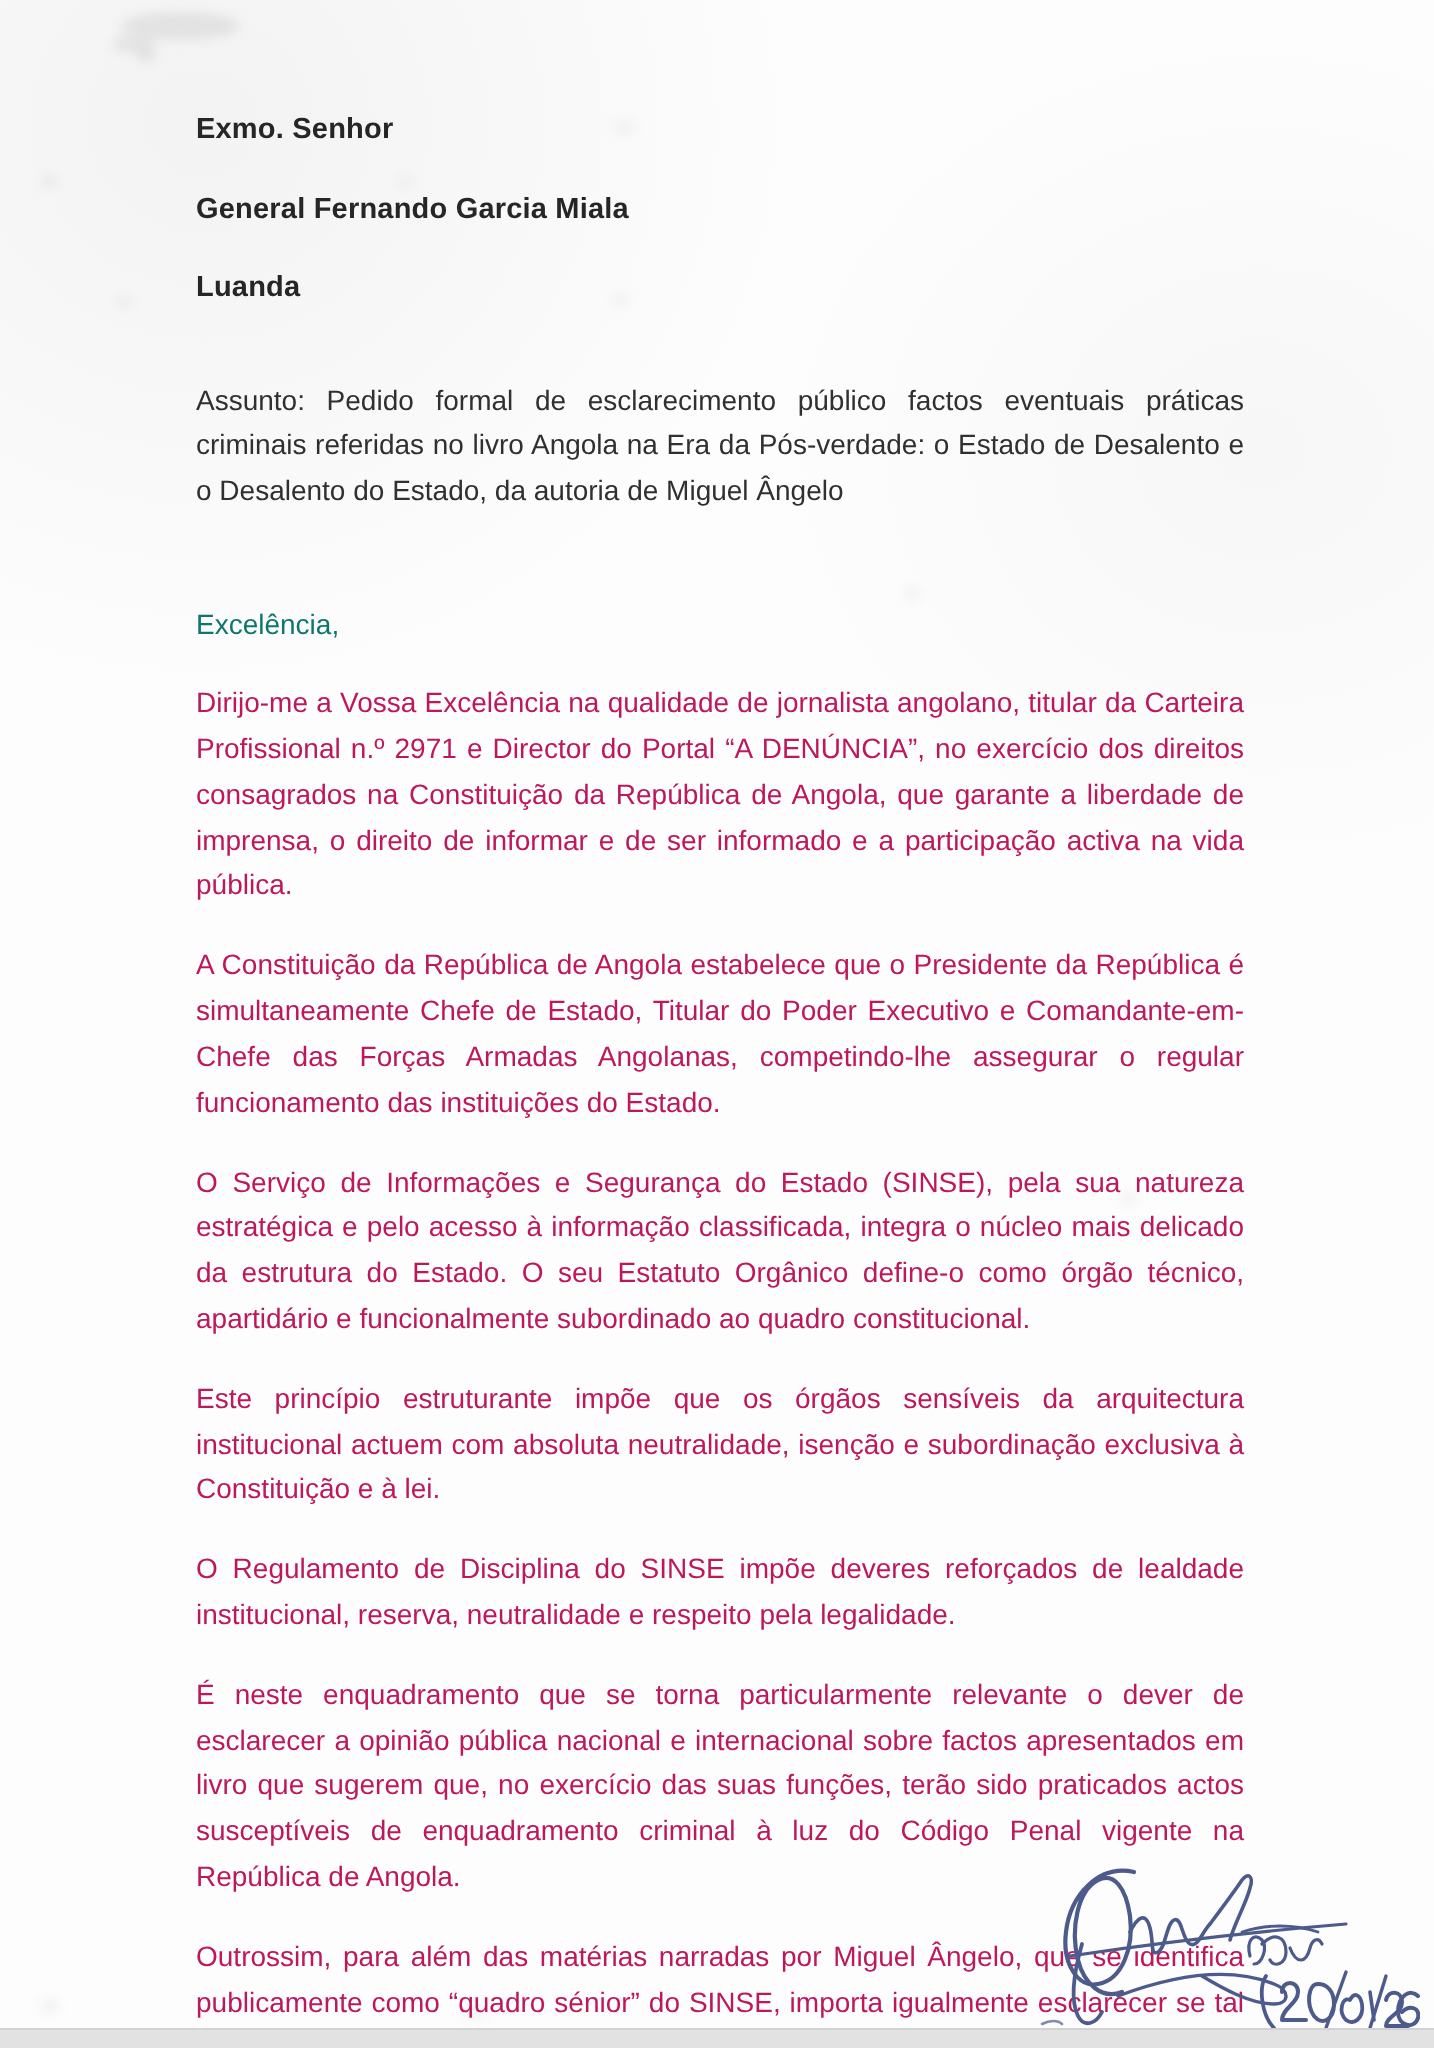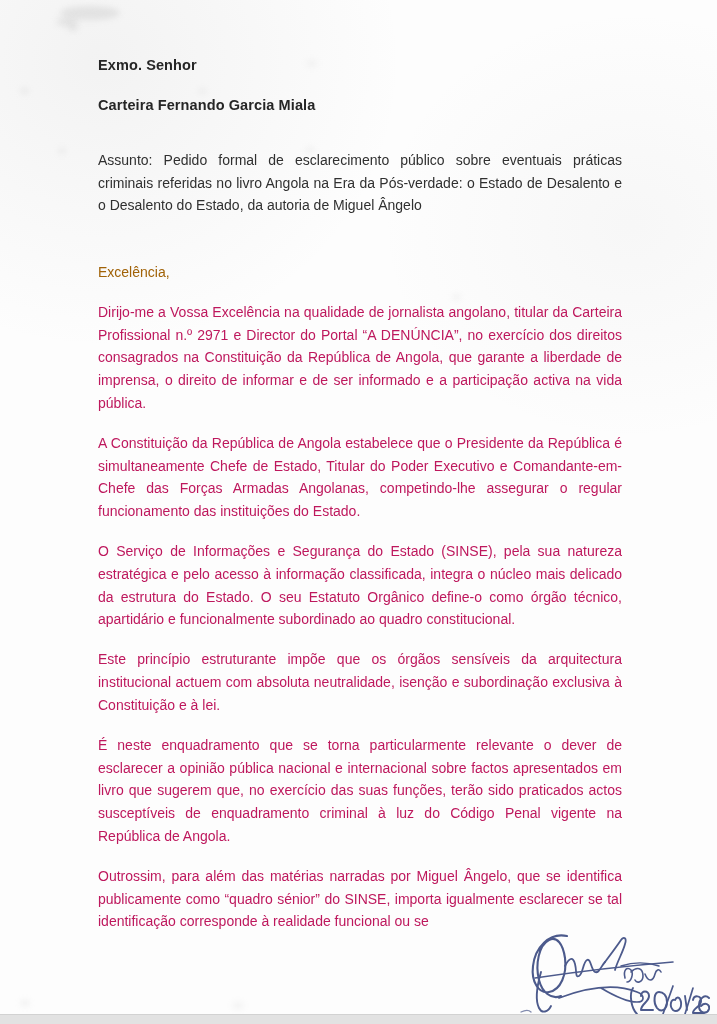--- a/index.html
+++ b/index.html
@@ -69,21 +69,21 @@
     line-height: 1.62;
     text-align: justify;
     text-justify: inter-word;
     color: #303030;
   }
 
   .salutation {
     margin-top: 44px;
     font-size: 14px;
     line-height: 1.62;
-    color: #a16207;
+    color: #0f766e;
   }
 
   .body-paragraph {
     margin-top: 17px;
     font-size: 14px;
     line-height: 1.63;
     text-align: justify;
     text-justify: inter-word;
     color: #be185d;
   }
@@ -122,31 +122,33 @@
   <div class="smudge" style="left:306px;top:60px;width:12px;height:7px;opacity:0.14;"></div>
   <div class="smudge" style="left:560px;top:596px;width:9px;height:6px;opacity:0.18;"></div>
   <div class="smudge" style="left:452px;top:294px;width:9px;height:6px;opacity:0.16;"></div>
   <div class="smudge" style="left:20px;top:1000px;width:10px;height:6px;opacity:0.2;"></div>
   <div class="smudge" style="left:232px;top:1002px;width:12px;height:7px;opacity:0.16;"></div>
 
   <div class="content">
 
     <div class="addressee">
       <div class="line">Exmo. Senhor</div>
-      <div class="line">Carteira Fernando Garcia Miala</div>
+      <div class="line">General Fernando Garcia Miala</div>
+      <div class="line">Luanda</div>
     </div>
 
-    <div class="subject">Assunto: Pedido formal de esclarecimento público sobre eventuais práticas criminais referidas no livro Angola na Era da Pós-verdade: o Estado de Desalento e o Desalento do Estado, da autoria de Miguel Ângelo</div>
+    <div class="subject">Assunto: Pedido formal de esclarecimento público factos eventuais práticas criminais referidas no livro Angola na Era da Pós-verdade: o Estado de Desalento e o Desalento do Estado, da autoria de Miguel Ângelo</div>
 
     <div class="salutation">Excelência,</div>
 
     <div class="body-paragraph">Dirijo-me a Vossa Excelência na qualidade de jornalista angolano, titular da Carteira Profissional n.º 2971 e Director do Portal “A DENÚNCIA”, no exercício dos direitos consagrados na Constituição da República de Angola, que garante a liberdade de imprensa, o direito de informar e de ser informado e a participação activa na vida pública.</div>
     <div class="body-paragraph">A Constituição da República de Angola estabelece que o Presidente da República é simultaneamente Chefe de Estado, Titular do Poder Executivo e Comandante-em-Chefe das Forças Armadas Angolanas, competindo-lhe assegurar o regular funcionamento das instituições do Estado.</div>
     <div class="body-paragraph">O Serviço de Informações e Segurança do Estado (SINSE), pela sua natureza estratégica e pelo acesso à informação classificada, integra o núcleo mais delicado da estrutura do Estado. O seu Estatuto Orgânico define-o como órgão técnico, apartidário e funcionalmente subordinado ao quadro constitucional.</div>
     <div class="body-paragraph">Este princípio estruturante impõe que os órgãos sensíveis da arquitectura institucional actuem com absoluta neutralidade, isenção e subordinação exclusiva à Constituição e à lei.</div>
+    <div class="body-paragraph">O Regulamento de Disciplina do SINSE impõe deveres reforçados de lealdade institucional, reserva, neutralidade e respeito pela legalidade.</div>
     <div class="body-paragraph">É neste enquadramento que se torna particularmente relevante o dever de esclarecer a opinião pública nacional e internacional sobre factos apresentados em livro que sugerem que, no exercício das suas funções, terão sido praticados actos susceptíveis de enquadramento criminal à luz do Código Penal vigente na República de Angola.</div>
     <div class="body-paragraph last">Outrossim, para além das matérias narradas por Miguel Ângelo, que se identifica publicamente como “quadro sénior” do SINSE, importa igualmente esclarecer se tal identificação corresponde à realidade funcional ou se</div>
 
   </div>
 
   <div class="signature">
     <svg viewBox="0 0 205 96" xmlns="http://www.w3.org/2000/svg" fill="none" stroke="#4c5a8c" stroke-linecap="round" stroke-linejoin="round">
 
       <path d="M62 14 C 44 10, 30 26, 28 44 C 26 60, 34 72, 44 70 C 56 68, 62 52, 60 36 C 58 22, 52 14, 44 18 C 34 23, 30 42, 34 58 C 37 70, 46 78, 56 74" stroke-width="2.1"></path>
 

